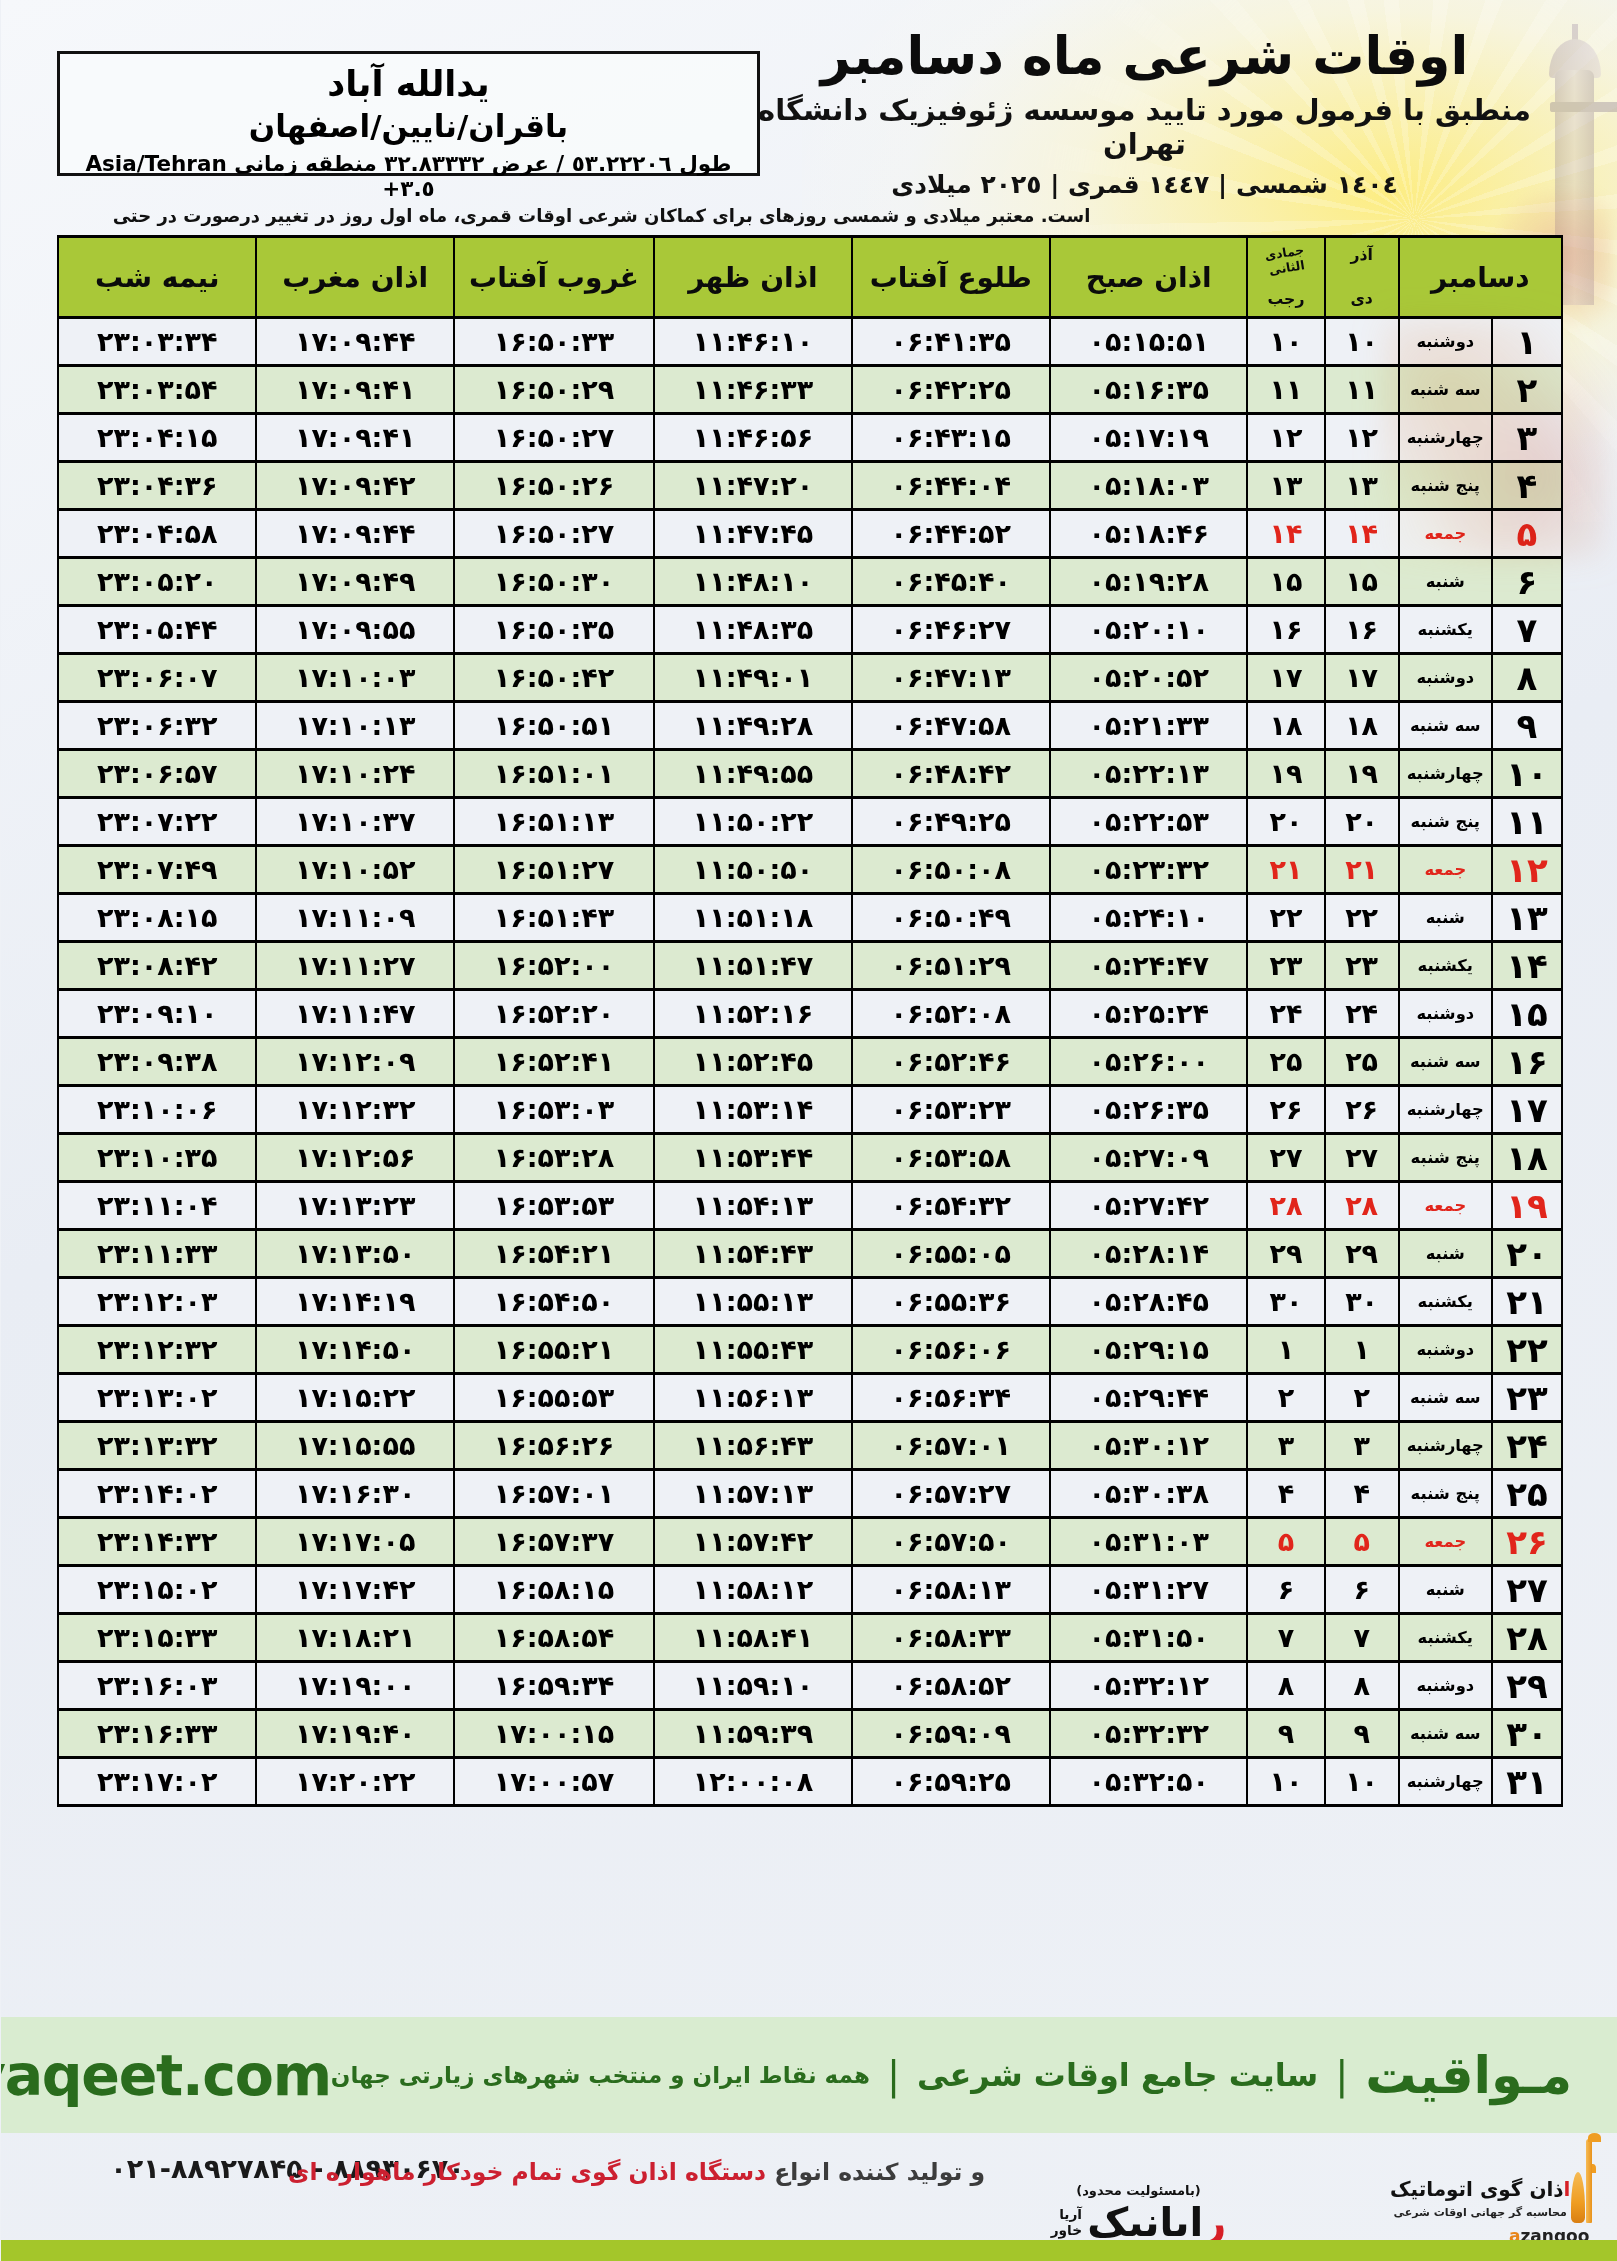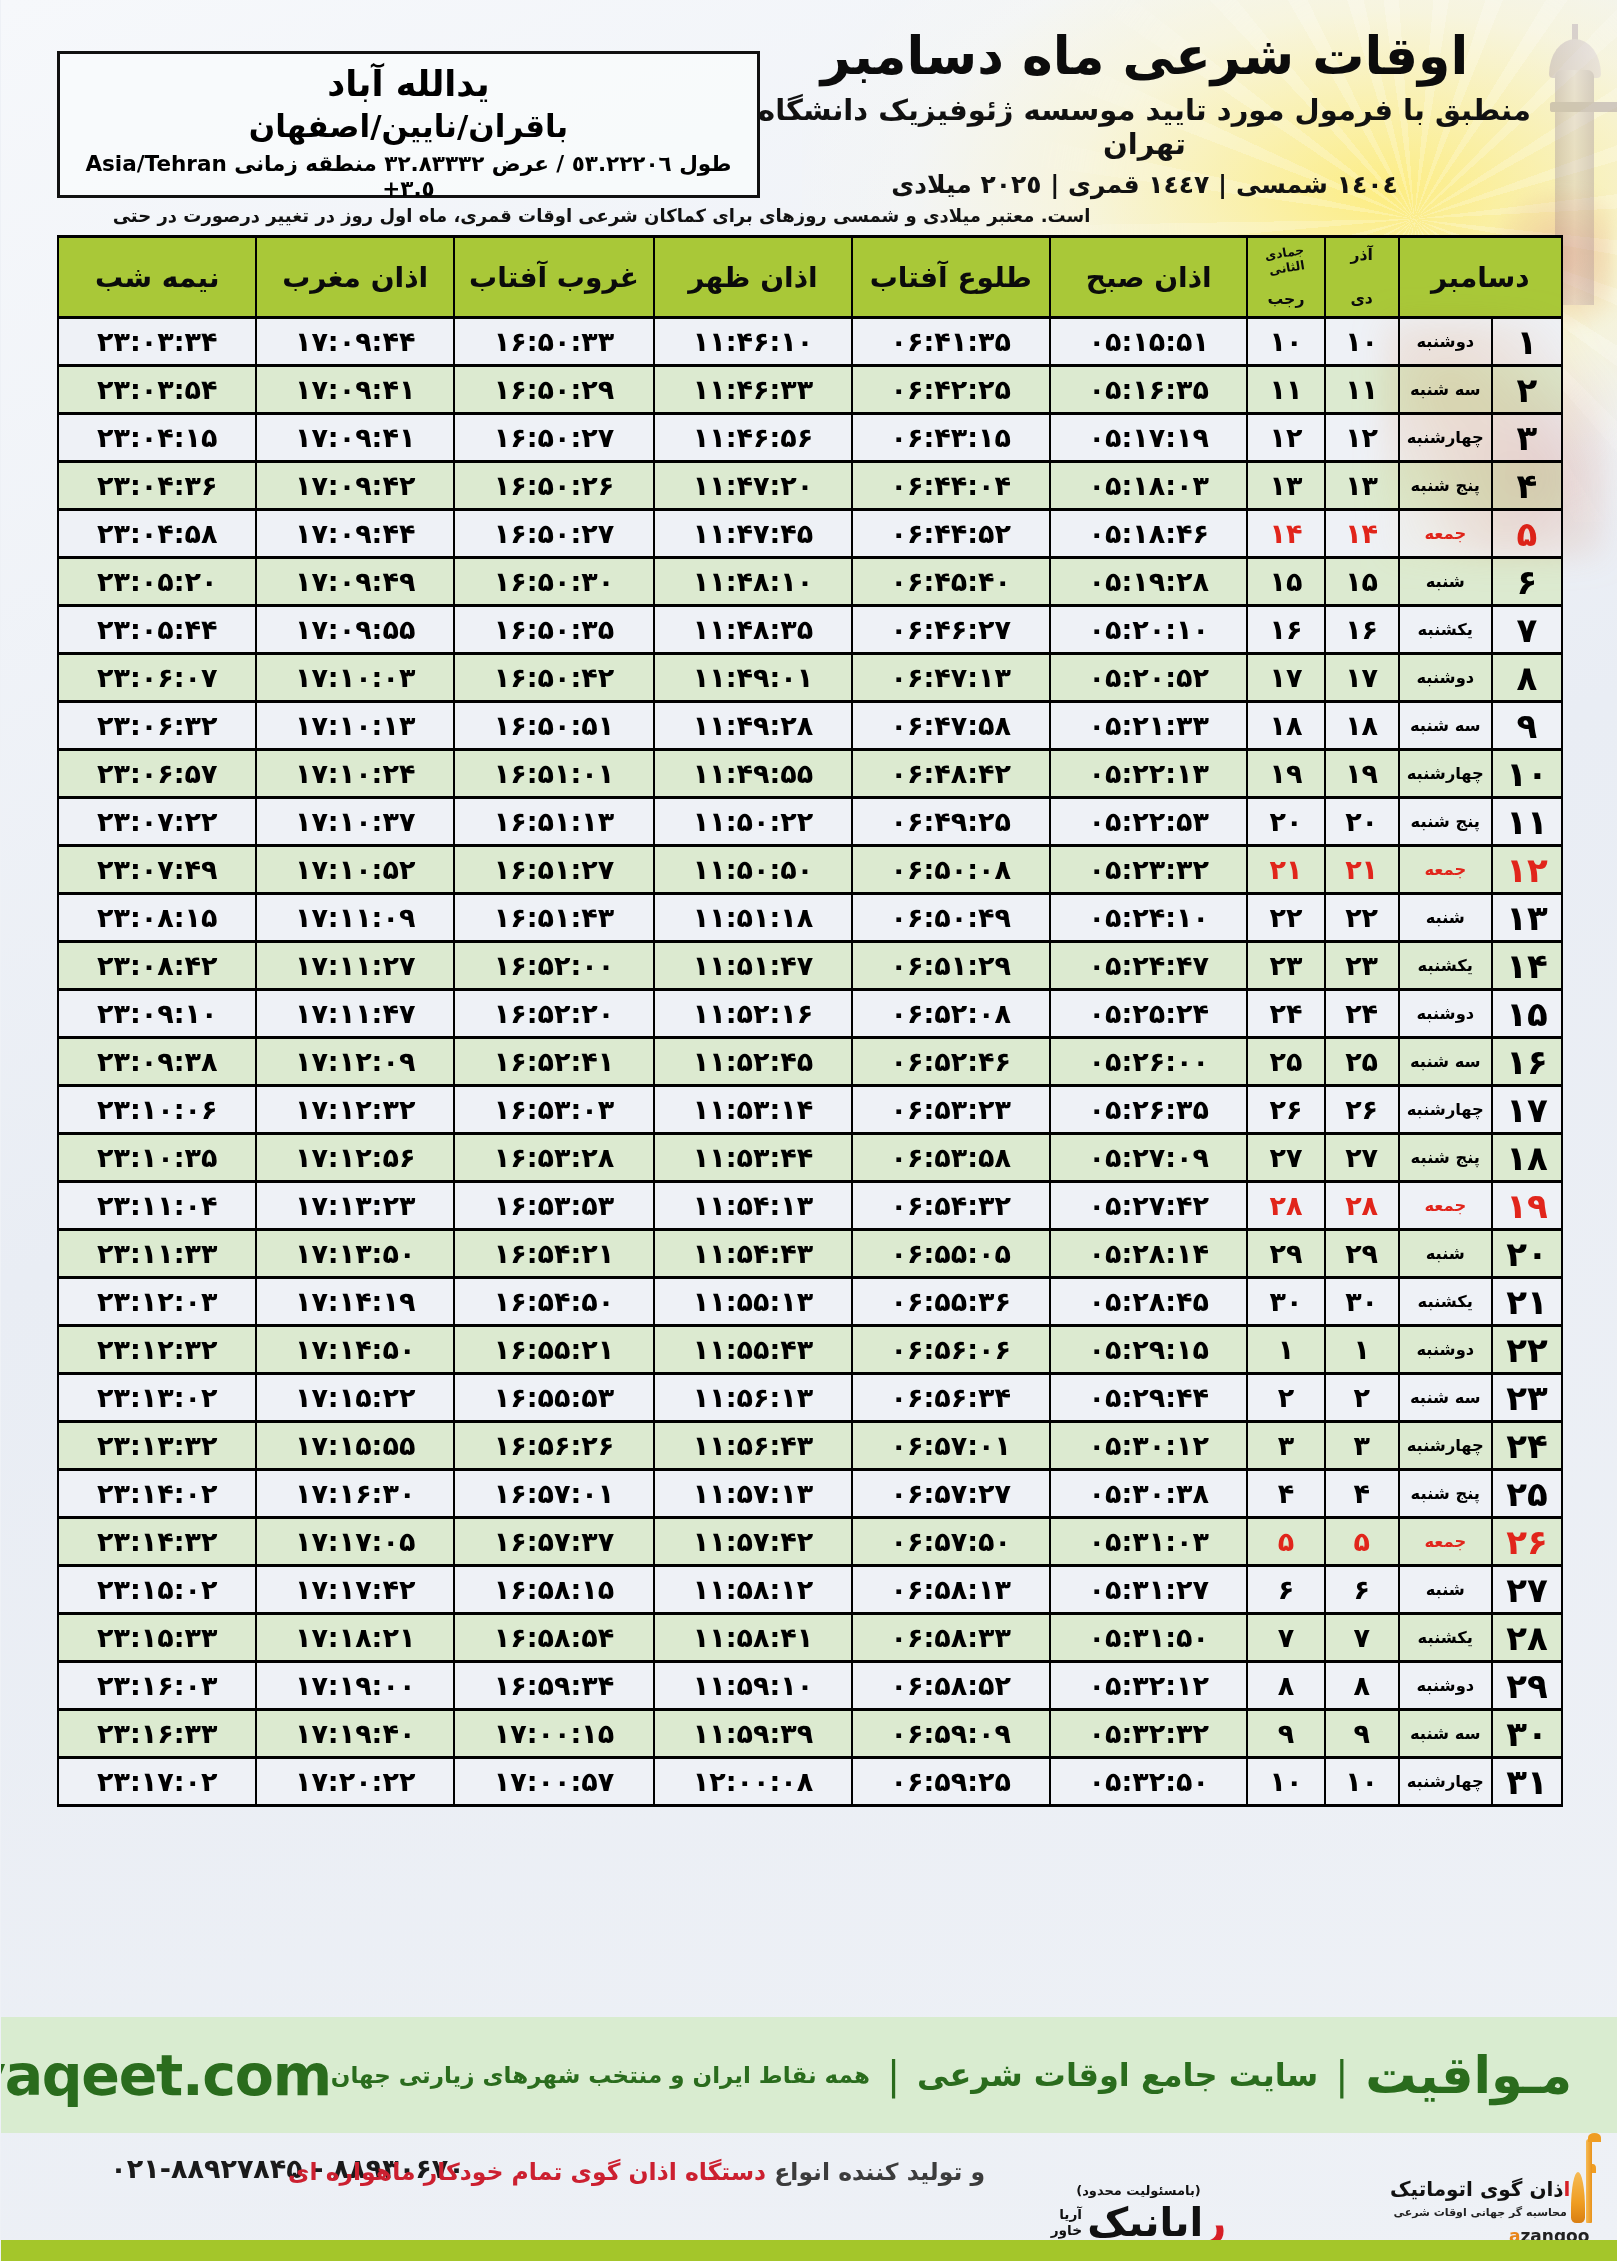--- a/index.html
+++ b/index.html
@@ -32,21 +32,21 @@
   .decor-redblob { position:absolute; top:189px; right:6.5px; width:124px; height:137px;
     background:radial-gradient(circle at 60% 50%, rgba(216,110,96,.55), rgba(230,170,120,.3) 55%, transparent 75%);
     filter:blur(5.2px); opacity:.55; pointer-events:none; }
   .decor-photo { position:absolute; top:318px; left:1383px; width:222px; height:241px;
     background:
       radial-gradient(circle at 30% 30%, rgba(235,140,60,.7), transparent 60%),
       radial-gradient(circle at 70% 65%, rgba(200,60,50,.6), transparent 55%),
       radial-gradient(circle at 50% 90%, rgba(250,200,90,.5), transparent 60%);
     filter:blur(14.4px); opacity:.30; mix-blend-mode:multiply; pointer-events:none; z-index:5; }
   
-  .loc-box { position:absolute; top:51px; left:57px; width:703px; height:147px;
+  .loc-box { position:absolute; top:51px; left:57px; width:703px; height:125px;
     border:3.3px solid #111; background:rgba(248,250,252,.85); text-align:center; padding-top:9px; }
   .loc-city   { font-size:35px; font-weight:800; color:#000; line-height:1.25; }
   .loc-region { font-size:31px; font-weight:800; color:#000; line-height:1.25; }
   .loc-coords { font-size:21.5px; font-weight:700; color:#000; margin-top:5.2px; }
   
   .title-block { position:absolute; top:26px; right:59px; width:829px; text-align:center; }
   .main-title { font-size:52px; font-weight:800; color:#0c0c0c; letter-spacing:-0.7px; }
   .sub-title  { font-size:29px; font-weight:800; color:#111; margin-top:6.5px; }
   .cal-line   { font-size:25px; font-weight:700; color:#111; margin-top:9px; }
   

